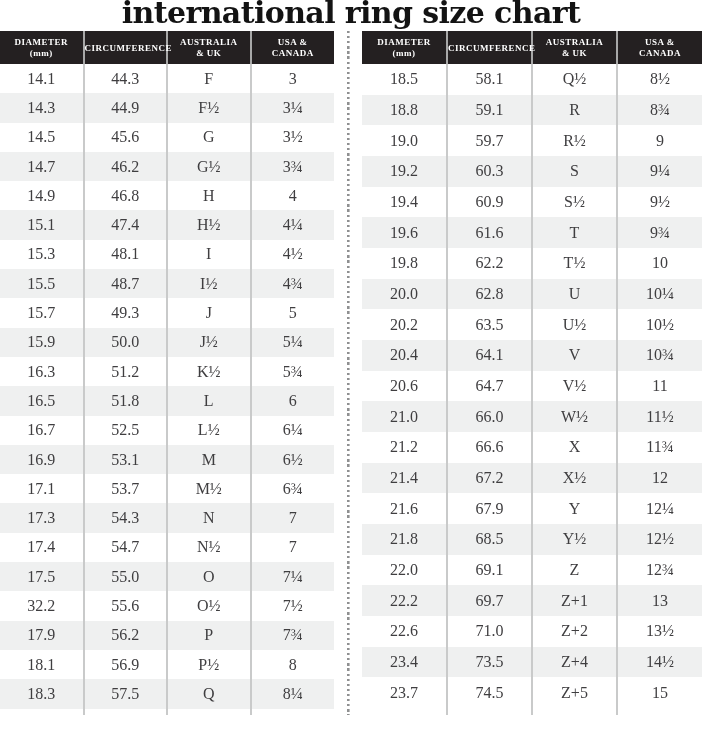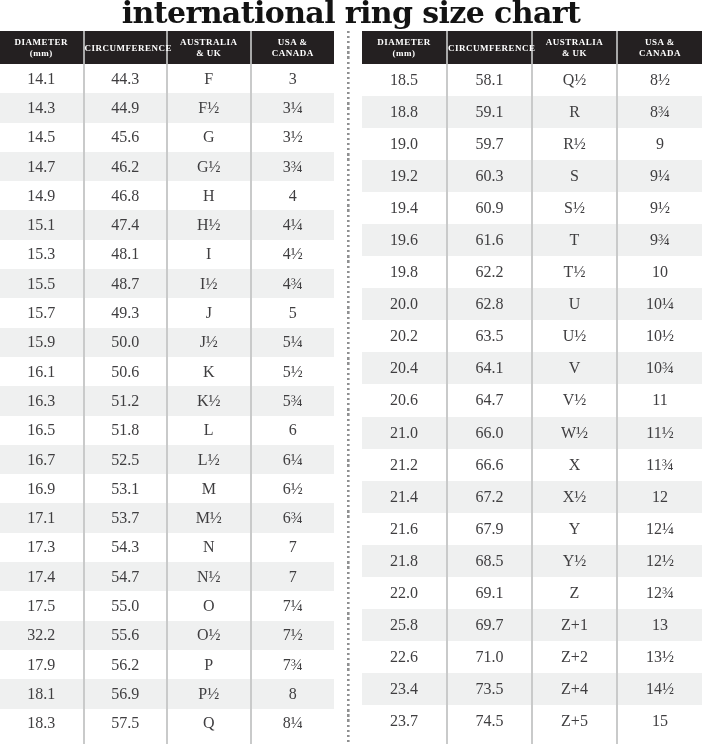--- a/index.html
+++ b/index.html
@@ -157,26 +157,20 @@
             <td>J</td>
             <td>5</td>
           </tr>
           <tr>
             <td>15.9</td>
             <td>50.0</td>
             <td>J½</td>
             <td>5¼</td>
           </tr>
           <tr>
-            <td>16.1</td>
-            <td>50.6</td>
-            <td>K</td>
-            <td>5½</td>
-          </tr>
-          <tr>
             <td>16.3</td>
             <td>51.2</td>
             <td>K½</td>
             <td>5¾</td>
           </tr>
           <tr>
             <td>16.5</td>
             <td>51.8</td>
             <td>L</td>
             <td>6</td>
@@ -356,21 +350,21 @@
             <td>Y½</td>
             <td>12½</td>
           </tr>
           <tr>
             <td>22.0</td>
             <td>69.1</td>
             <td>Z</td>
             <td>12¾</td>
           </tr>
           <tr>
-            <td>25.8</td>
+            <td>22.2</td>
             <td>69.7</td>
             <td>Z+1</td>
             <td>13</td>
           </tr>
           <tr>
             <td>22.6</td>
             <td>71.0</td>
             <td>Z+2</td>
             <td>13½</td>
           </tr>

